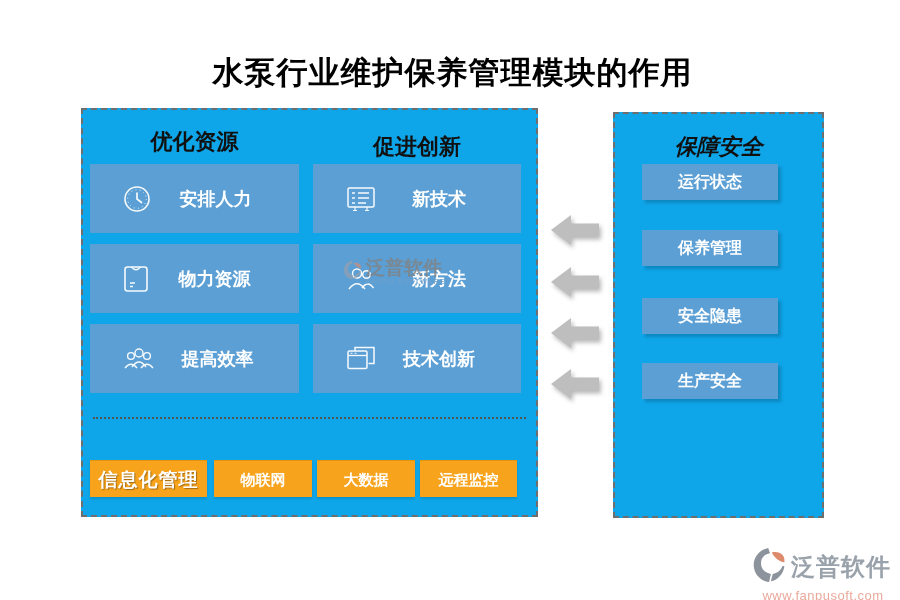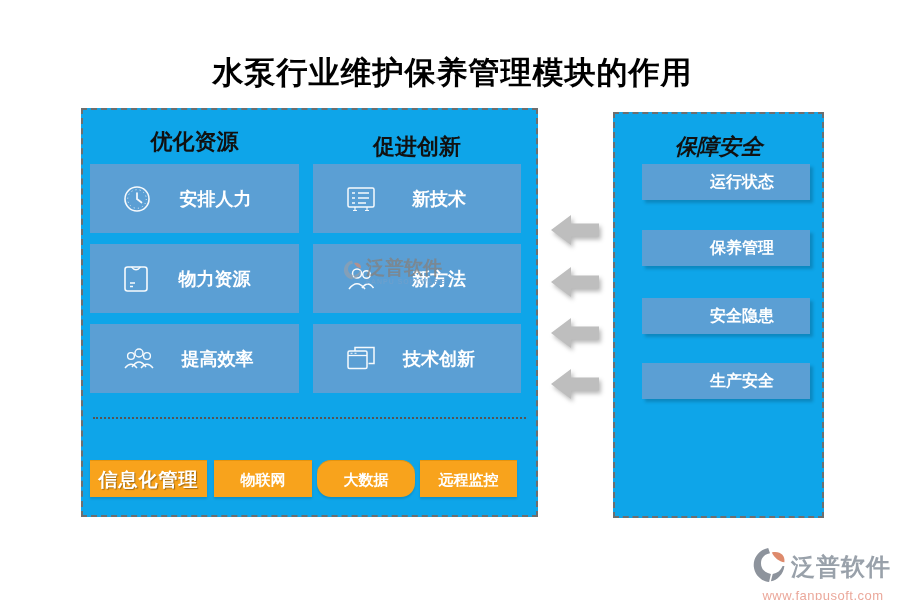--- a/index.html
+++ b/index.html
@@ -40,21 +40,20 @@
     text-shadow:1px 1px 1px rgba(0,0,0,0.35);letter-spacing:1px;
   }
   .rp-header{
     position:absolute;left:0;top:18px;width:100%;text-align:center;
     font-family:"Liberation Serif","DejaVu Serif",serif;font-weight:bold;font-size:22px;color:#111;font-style:italic;
   }
   .rp-btn{
     position:absolute;left:27px;width:136px;height:36px;background:#5b9fd4;color:#fff;
     font-weight:bold;font-size:16px;text-align:center;line-height:36px;
     box-shadow:3px 3px 3px rgba(0,0,0,0.18);
-    padding-left:32px;
   }
   .arrow{position:absolute;left:549px;filter:drop-shadow(2px 3px 2px rgba(0,0,0,0.28));}
   .watermark{
     position:absolute;left:343px;top:258px;display:flex;align-items:center;gap:3px;
     z-index:5;pointer-events:none;
   }
   .wm-text{font-weight:bold;font-size:19px;color:rgba(130,130,130,0.8);line-height:20px;
     font-family:"Liberation Serif","DejaVu Serif",serif;}
   .wm-sub{font-size:7px;color:rgba(110,160,205,0.85);letter-spacing:1px;font-weight:bold;}
   .footer{position:absolute;left:752px;top:547px;width:142px;}
@@ -143,21 +142,21 @@
         <path d="M5.5 9.3 h2 M9.5 9.3 h2" stroke-width="1.1"></path>
       </svg>
     </span>
     <span class="card-label">技术创新</span>
   </div>
 
   <div class="dotline"></div>
 
   <div class="ob ob-serif" style="left:7px;width:117px;">信息化管理</div>
   <div class="ob" style="left:131px;width:98px;">物联网</div>
-  <div class="ob" style="left:234px;width:98px;border-radius:14px;">大数据</div>
+  <div class="ob" style="left:234px;width:98px;">大数据</div>
   <div class="ob" style="left:337px;width:97px;">远程监控</div>
 </div>
 
 <div class="watermark">
   <span style="opacity:.65;">
     <svg width="20" height="20" viewBox="0 0 40 40">
       <path d="M18 1 C8 3 1 12 2 22 C3 31 10 38 19 39 L21 30 C14 29 10 24 10 18 C10 12 14 8 20 7 Z" fill="#9aa0a8"></path>
       <path d="M22 6 C31 4 37 9 36 17 C30 16 25 12 22 6 Z" fill="#e08a6c"></path>
       <path d="M36 21 C35 30 28 37 21 38 L23 30 C28 29 32 26 34 21 Z" fill="#9aa0a8"></path>
     </svg>

